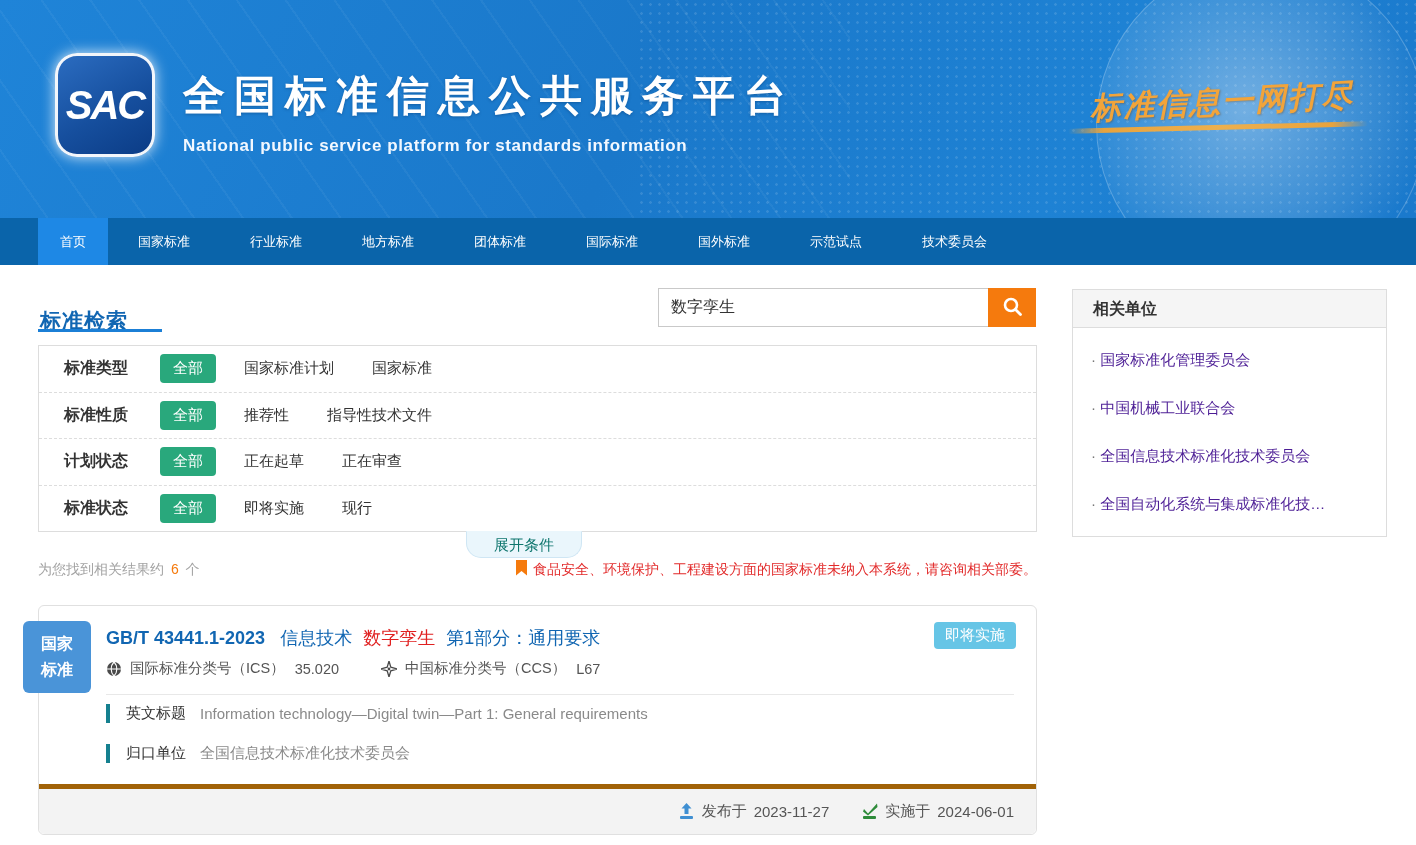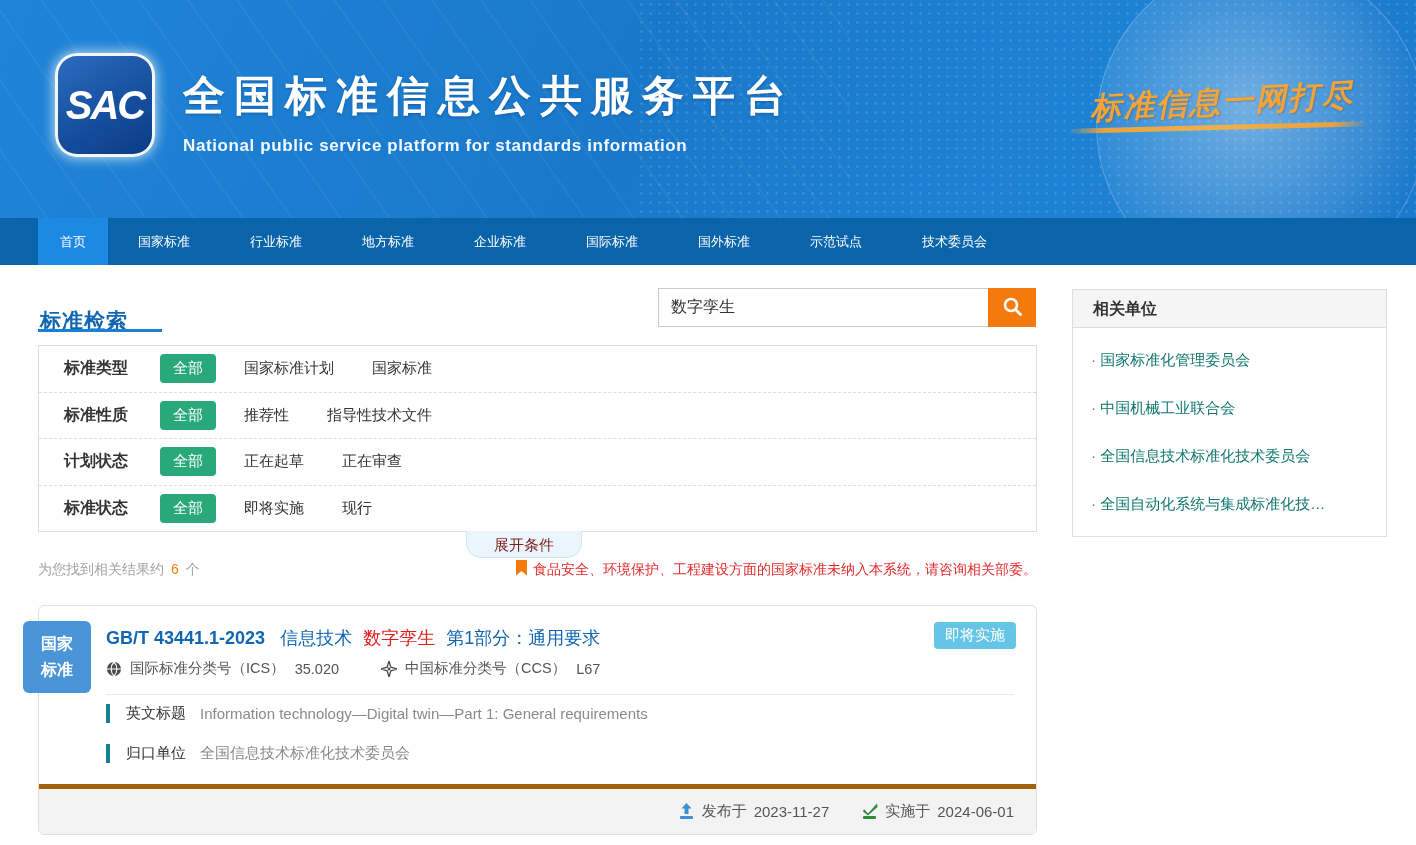--- a/index.html
+++ b/index.html
@@ -47,21 +47,21 @@
 
   .filter-box { position:absolute; left:38px; top:80px; width:999px; height:187px; border:1px solid #ddd; background:#fff; }
   .filter-row { height:46.5px; display:flex; align-items:center; padding-left:25px; border-bottom:1px dashed #ddd; }
   .filter-row:last-child { border-bottom:none; }
   .filter-label { font-size:16px; font-weight:bold; color:#333; width:96px; }
   .all-btn { background:#29a87c; color:#fff; border:none; border-radius:4px; font-size:15px; padding:5px 13px;
     margin-right:28px; cursor:pointer; font-family:inherit; }
   .filter-opt { font-size:15px; color:#333; text-decoration:none; margin-right:38px; cursor:pointer; }
 
   .expand-pill { position:absolute; left:466px; top:266px; height:27px; padding:0 27px; background:#eaf6fc;
-    border:1px solid #cfe6f4; border-top:1px solid #eaf6fc; border-radius:0 0 15px 15px; color:#7f1d1d;
+    border:1px solid #cfe6f4; border-top:1px solid #eaf6fc; border-radius:0 0 15px 15px; color:#0f766e;
     font-size:15px; line-height:25px; cursor:pointer; z-index:2; }
 
   .results-info { position:absolute; left:38px; top:295px; width:999px; display:flex; justify-content:space-between; align-items:center;gap:20px; }
   .results-summary { color:#a3a3a3; font-size:14px; }
   .results-summary .count { color:#f57a0d; margin:0 3px; }
   .notice { display:flex; align-items:center; gap:6px; }
   .notice-text { color:#e22b2b; font-size:14px; }
 
   
   .result-card { position:absolute; left:38px; top:340px; width:999px; height:230px; border:1px solid #e0e0e0;
@@ -85,21 +85,21 @@
   .detail-label { color:#333; margin-right:14px; white-space:nowrap; }
   .detail-value { color:#8a8a8a; }
   .card-footer { position:absolute; left:0; right:0; bottom:0; height:50px; background:#f3f3f3; border-top:5px solid #a16207;
     border-radius:0 0 6px 6px; display:flex; align-items:center; justify-content:flex-end; gap:32px; padding-right:22px; }
   .date-group { display:flex; align-items:center; gap:7px; color:#555; font-size:15px; }
 
   
   .sidebar { position:absolute; left:1072px; top:24px; width:315px; border:1px solid #ddd; background:#fff; }
   .sidebar-header { height:38px; line-height:38px; background:#f5f5f5; border-bottom:1px solid #ddd; padding-left:20px;
     font-size:16px; font-weight:bold; color:#333; }
-  .sidebar-item { height:48px; line-height:48px; padding:0 18px; color:#0f766e; font-size:15px; cursor:pointer;
+  .sidebar-item { height:48px; line-height:48px; padding:0 18px; color:#4c1d95; font-size:15px; cursor:pointer;
     white-space:nowrap; overflow:hidden; text-overflow:ellipsis; }
   .sidebar-item::before { content:"· "; color:#777; }
   .sidebar-pad { height:8px; }
 </style>
 </head>
 <body>
 
 <div class="page">
 
   <div class="header">
@@ -115,21 +115,21 @@
     </div>
     <div class="slogan">标准信息一网打尽</div>
     <div class="slogan-underline"></div>
   </div>
 
   <nav class="nav">
     <a class="nav-item active">首页</a>
     <a class="nav-item">国家标准</a>
     <a class="nav-item">行业标准</a>
     <a class="nav-item">地方标准</a>
-    <a class="nav-item">企业标准</a>
+    <a class="nav-item">团体标准</a>
     <a class="nav-item">国际标准</a>
     <a class="nav-item">国外标准</a>
     <a class="nav-item">示范试点</a>
     <a class="nav-item">技术委员会</a>
   </nav>
 
   <div class="content">
 
     <div class="section-title">标准检索</div>
     <div class="section-title-bar"></div>

